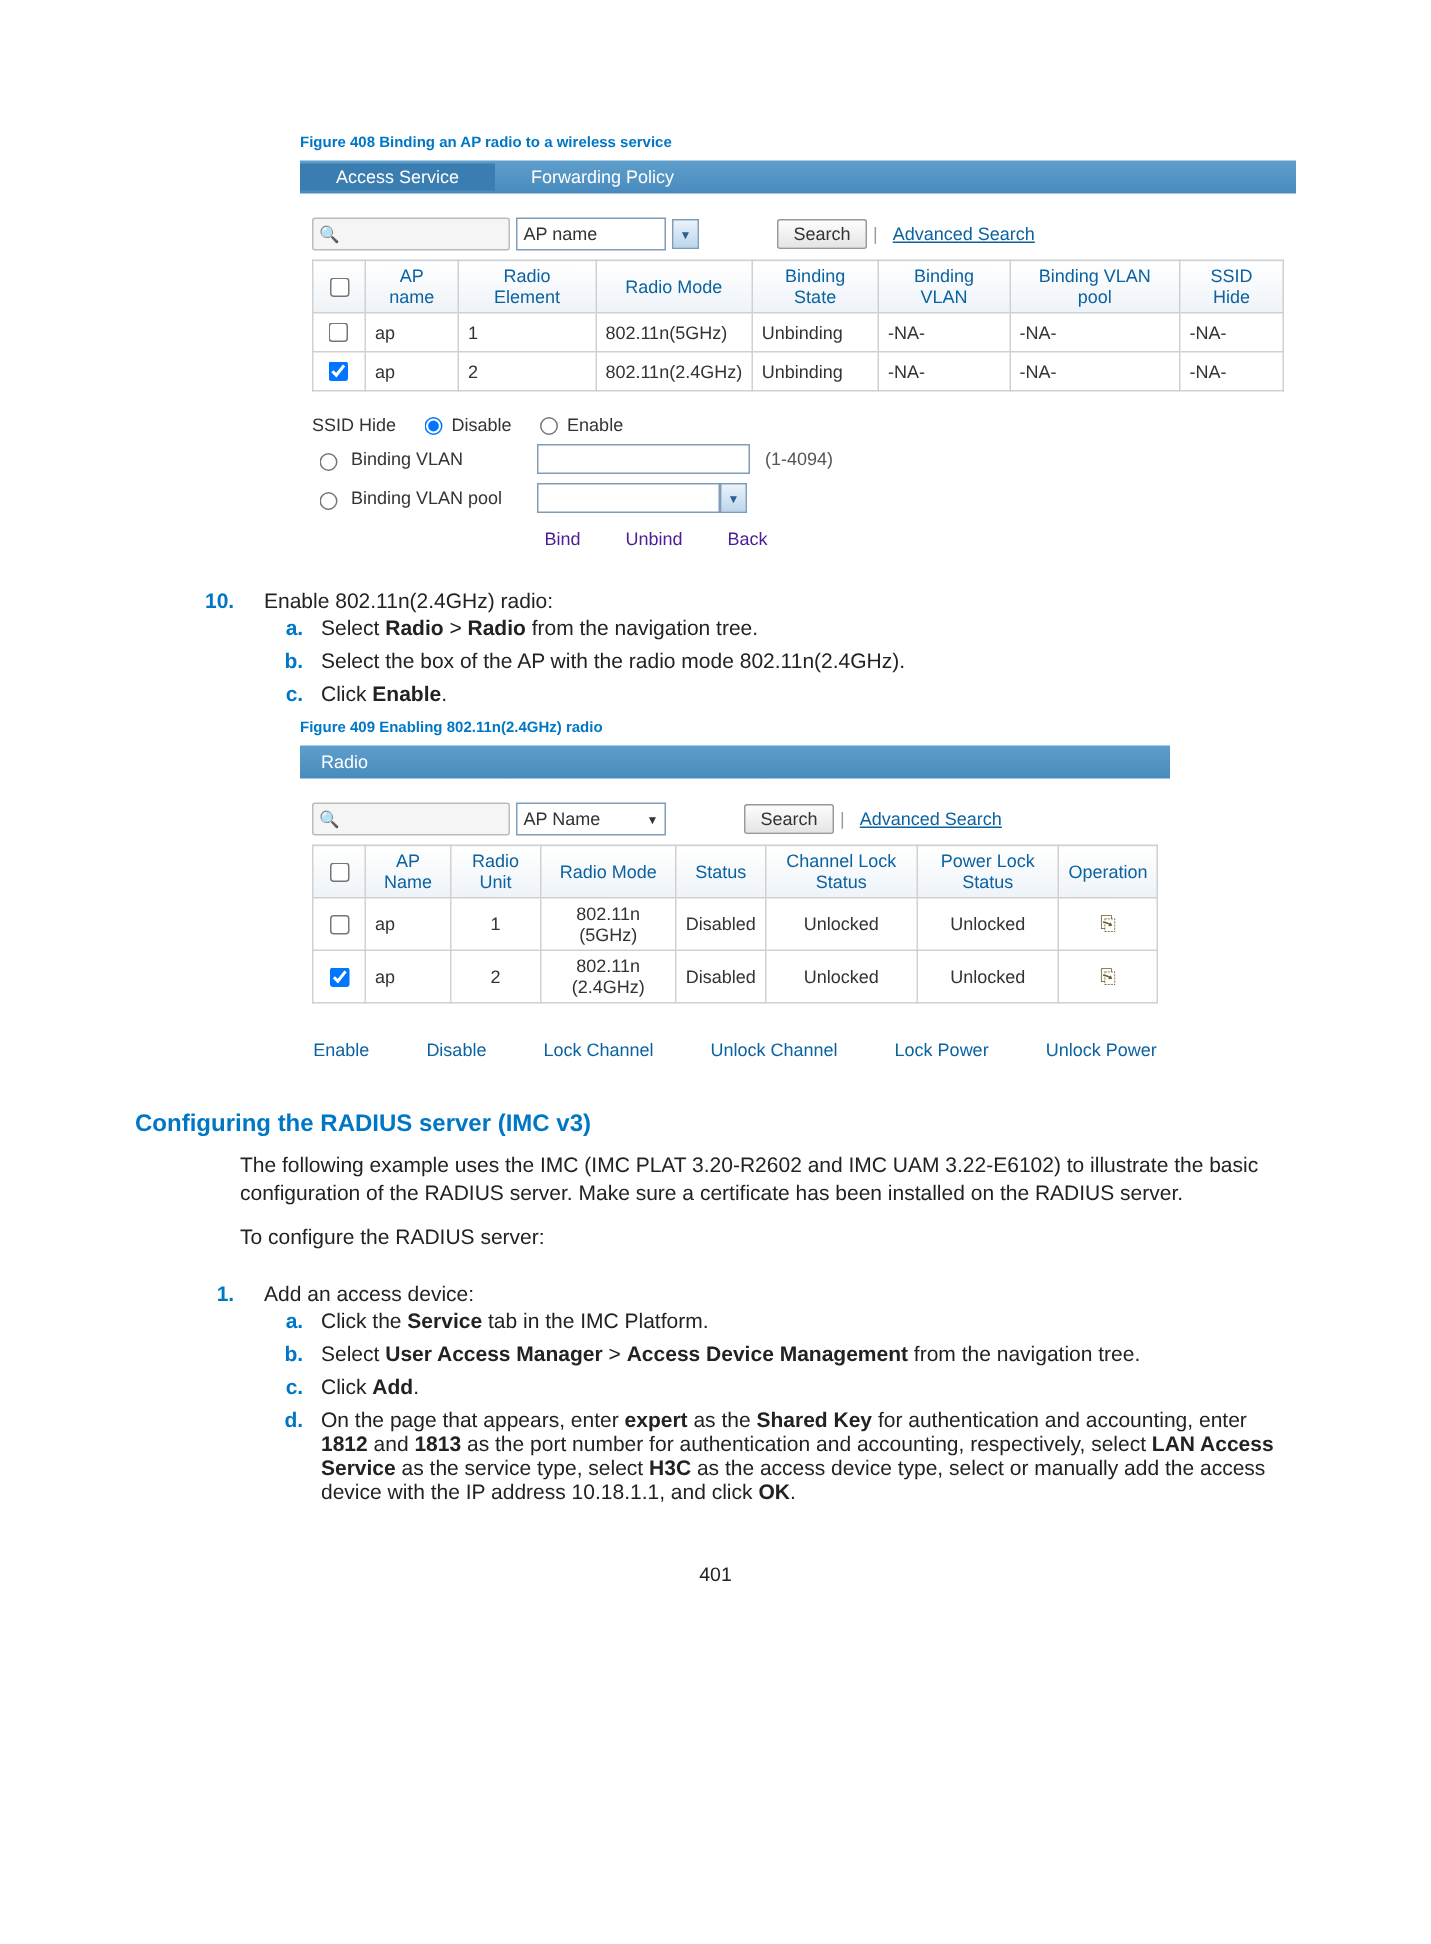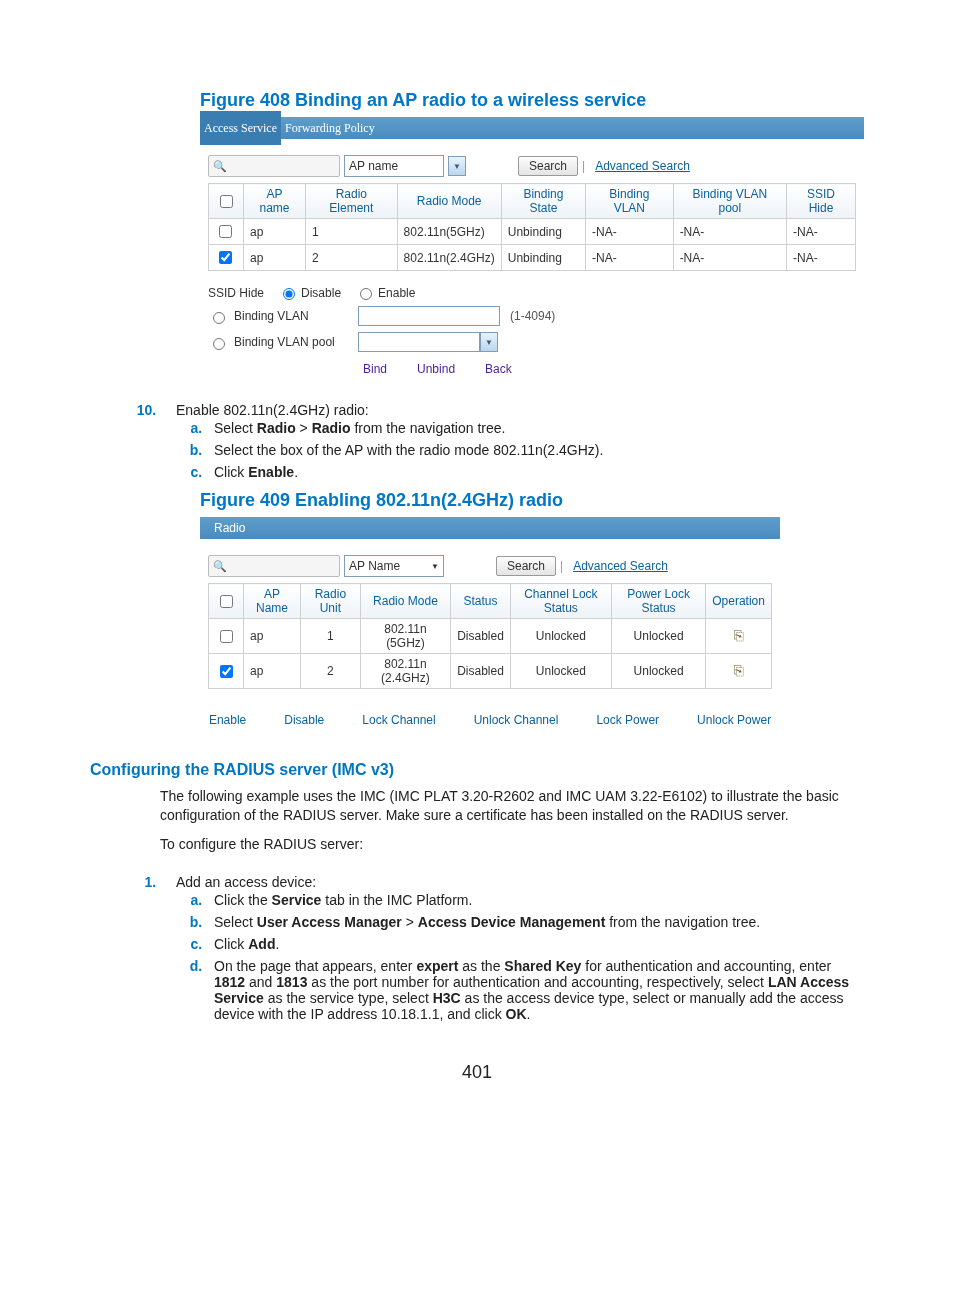--- a/index.html
+++ b/index.html
@@ -8,44 +8,43 @@
     padding: 80px 90px 40px 90px;
     font-size: 14px;
     color: #222;
     background: #fff;
     width: 954px;
     box-sizing: border-box;
   }
   .fig-caption {
     color: #0077c5;
     font-weight: bold;
-    font-size: 18px;
+    font-size: 10px;
     margin: 10px 0 6px 110px;
   }
   .ui-panel {
     margin-left: 110px;
     margin-bottom: 20px;
     font-size: 12px;
     color: #333;
   }
   
   .tabs1 {
     display: flex;
     background: linear-gradient(#5d9ecb,#4a8bbf);
     height: 22px;
     align-items: center;
     font-size: 12px;
   }
   .tab1 {
-    padding: 0 4px;
+    padding: 0 24px;
     color: #fff;
-    height: 34px;
-    display: flex;
-    align-items: center;
-    font-family: Liberation Serif, serif;
+    height: 18px;
+    display: flex;
+    align-items: center;
   }
   .tab1.active { background: #3a7db0; }
   .form-row { display: flex; align-items: center; margin-top: 6px; }
   .form-row .lbl { width: 110px; }
   .form-row input.text {
     border: 1px solid #7f9db9;
     height: 18px;
     padding: 0 4px;
     width: 120px;
     background: #fcfcfc;
@@ -164,21 +163,21 @@
   ol.alpha > li { margin-bottom: 6px; padding-left: 8px; }
   ol.alpha > li::marker { color: #0077c5; font-weight: bold; }
   .bold-inline { font-weight: bold; }
   h2.sect {
     color: #0077c5;
     font-size: 16px;
     font-weight: bold;
     margin: 28px 0 8px 0;
   }
   p.body { margin: 6px 0 10px 70px; line-height: 1.35; }
-  .pagenum { text-align: center; margin-top: 40px; font-size: 18px; }
+  .pagenum { text-align: center; margin-top: 40px; font-size: 13px; }
 </style>
 </head>
 <body>
 
 <div class="fig-caption">Figure 408 Binding an AP radio to a wireless service</div>
 
 <div class="ui-panel">
   <div class="tabs1">
     <div class="tab1 active">Access Service</div>
     <div class="tab1">Forwarding Policy</div>

